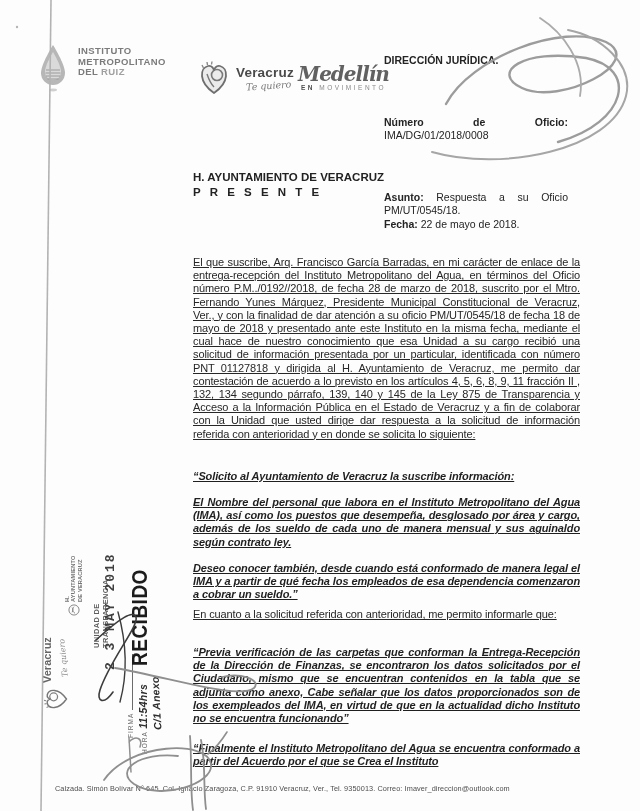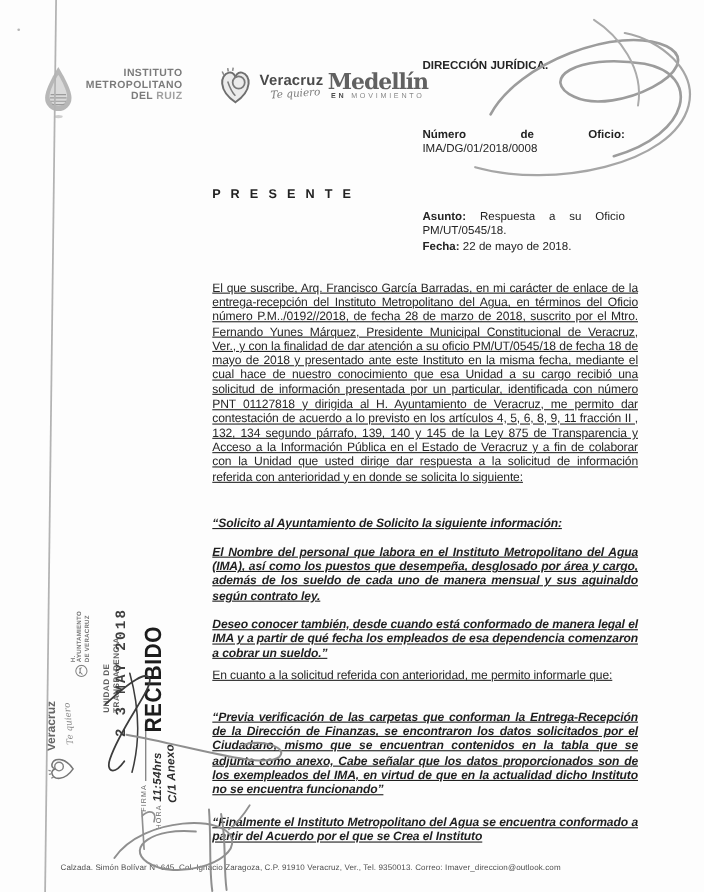--- a/index.html
+++ b/index.html
@@ -6,29 +6,29 @@
   body{
     width:640px;height:811px;
     background:#ffffff;
     font-family:"Liberation Sans", sans-serif;
     color:#2b2b2b;
     position:relative;
     overflow:hidden;
   }
   .page{position:absolute;inset:0;background:#fdfdfd;}
   
-  .logo-left{position:absolute;left:36px;top:58px;display:flex;gap:6px;align-items:flex-start;text-align:right;}
+  .logo-left{position:absolute;left:36px;top:42px;display:flex;gap:6px;align-items:flex-start;}
   .inst-name{font-size:9.5px;font-weight:700;letter-spacing:.4px;color:#7b7b7b;line-height:10.5px;padding-top:4px;}
   .inst-name .lite{color:#a0a0a0;}
   .vera-logo{position:absolute;left:196px;top:60px;display:flex;gap:4px;align-items:center;}
   .vera-text{line-height:11px;}
   .vera-title{font-size:13.5px;font-weight:700;color:#4a4a4a;letter-spacing:.2px;}
   .vera-tag{font-family:"DejaVu Serif", serif;font-style:italic;font-size:9.5px;color:#7a7a7a;transform:rotate(-4deg);display:inline-block;margin-left:10px;}
   .medellin{position:absolute;left:298px;top:62px;text-align:center;}
-  .medellin-script{font-family:"DejaVu Serif", serif;font-weight:700;font-size:20px;color:#616161;letter-spacing:-1px;}
+  .medellin-script{font-family:"DejaVu Serif", serif;font-style:italic;font-weight:700;font-size:20px;color:#616161;letter-spacing:-1px;}
   .medellin-sub{font-size:6.5px;letter-spacing:2.5px;color:#8a8a8a;margin-top:-2px;}
   .medellin-sub b{color:#4e4e4e;}
   
   .office-block{position:absolute;left:384px;top:54px;width:184px;font-size:10.5px;line-height:13.5px;color:#242424;}
   .jline{text-align:justify;text-align-last:justify;margin-top:48px;}
   .office-block .b{font-weight:700;}
   
   .addressee{position:absolute;left:193px;top:170px;font-weight:700;font-size:11.5px;line-height:15px;color:#222;}
   .addressee .sp{letter-spacing:3px;}
   
@@ -101,25 +101,26 @@
   <div class="office-block">
     <div class="b">DIRECCIÓN JURÍDICA.</div>
     <div class="jline b"><span>Número</span> <span>de</span> <span>Oficio:</span></div>
     <div>IMA/DG/01/2018/0008</div>
     <div class="jline"><span class="b">Asunto:</span> <span>Respuesta a su Oficio</span></div>
     <div>PM/UT/0545/18.</div>
     <div><span class="b">Fecha:</span> <span>22 de mayo de 2018.</span></div>
   </div>
 
   <div class="addressee">
+    <div>H. AYUNTAMIENTO DE VERACRUZ</div>
     <div class="sp">P R E S E N T E</div>
   </div>
 
   <div class="para p1">El que suscribe, Arq. Francisco García Barradas, en mi carácter de enlace de la entrega-recepción del Instituto Metropolitano del Agua, en términos del Oficio número P.M../0192//2018, de fecha 28 de marzo de 2018, suscrito por el Mtro. Fernando Yunes Márquez, Presidente Municipal Constitucional de Veracruz, Ver., y con la finalidad de dar atención a su oficio PM/UT/0545/18 de fecha 18 de mayo de 2018 y presentado ante este Instituto en la misma fecha, mediante el cual hace de nuestro conocimiento que esa Unidad a su cargo recibió una solicitud de información presentada por un particular, identificada con número PNT 01127818 y dirigida al H. Ayuntamiento de Veracruz, me permito dar contestación de acuerdo a lo previsto en los artículos 4, 5, 6, 8, 9, 11 fracción II , 132, 134 segundo párrafo, 139, 140 y 145 de la Ley 875 de Transparencia y Acceso a la Información Pública en el Estado de Veracruz y a fin de colaborar con la Unidad que usted dirige dar respuesta a la solicitud de información referida con anterioridad y en donde se solicita lo siguiente:</div>
-  <div class="para q qh">“Solicito al Ayuntamiento de Solicito la siguiente información:</div>
+  <div class="para q qh">“Solicito al Ayuntamiento de Veracruz la suscribe información:</div>
   <div class="para q q1">El Nombre del personal que labora en el Instituto Metropolitano del Agua (IMA), así como los puestos que desempeña, desglosado por área y cargo, además de los sueldo de cada uno de manera mensual y sus aguinaldo según contrato ley.</div>
   <div class="para q q2">Deseo conocer también, desde cuando está conformado de manera legal el IMA y a partir de qué fecha los empleados de esa dependencia comenzaron a cobrar un sueldo.”</div>
   <div class="para p2">En cuanto a la solicitud referida con anterioridad, me permito informarle que:</div>
   <div class="para q q3">“Previa verificación de las carpetas que conforman la Entrega-Recepción de la Dirección de Finanzas, se encontraron los datos solicitados por el Ciudadano, mismo que se encuentran contenidos en la tabla que se adjunta como anexo, Cabe señalar que los datos proporcionados son de los exempleados del IMA, en virtud de que en la actualidad dicho Instituto no se encuentra funcionando”</div>
   <div class="para q q4">“Finalmente el Instituto Metropolitano del Agua se encuentra conformado a partir del Acuerdo por el que se Crea el Instituto</div>
 
   <div class="stamp-outer">
     <div class="stamp-inner">
       <div class="st-vera">
         <svg width="26" height="27" viewBox="0 0 36 38">

